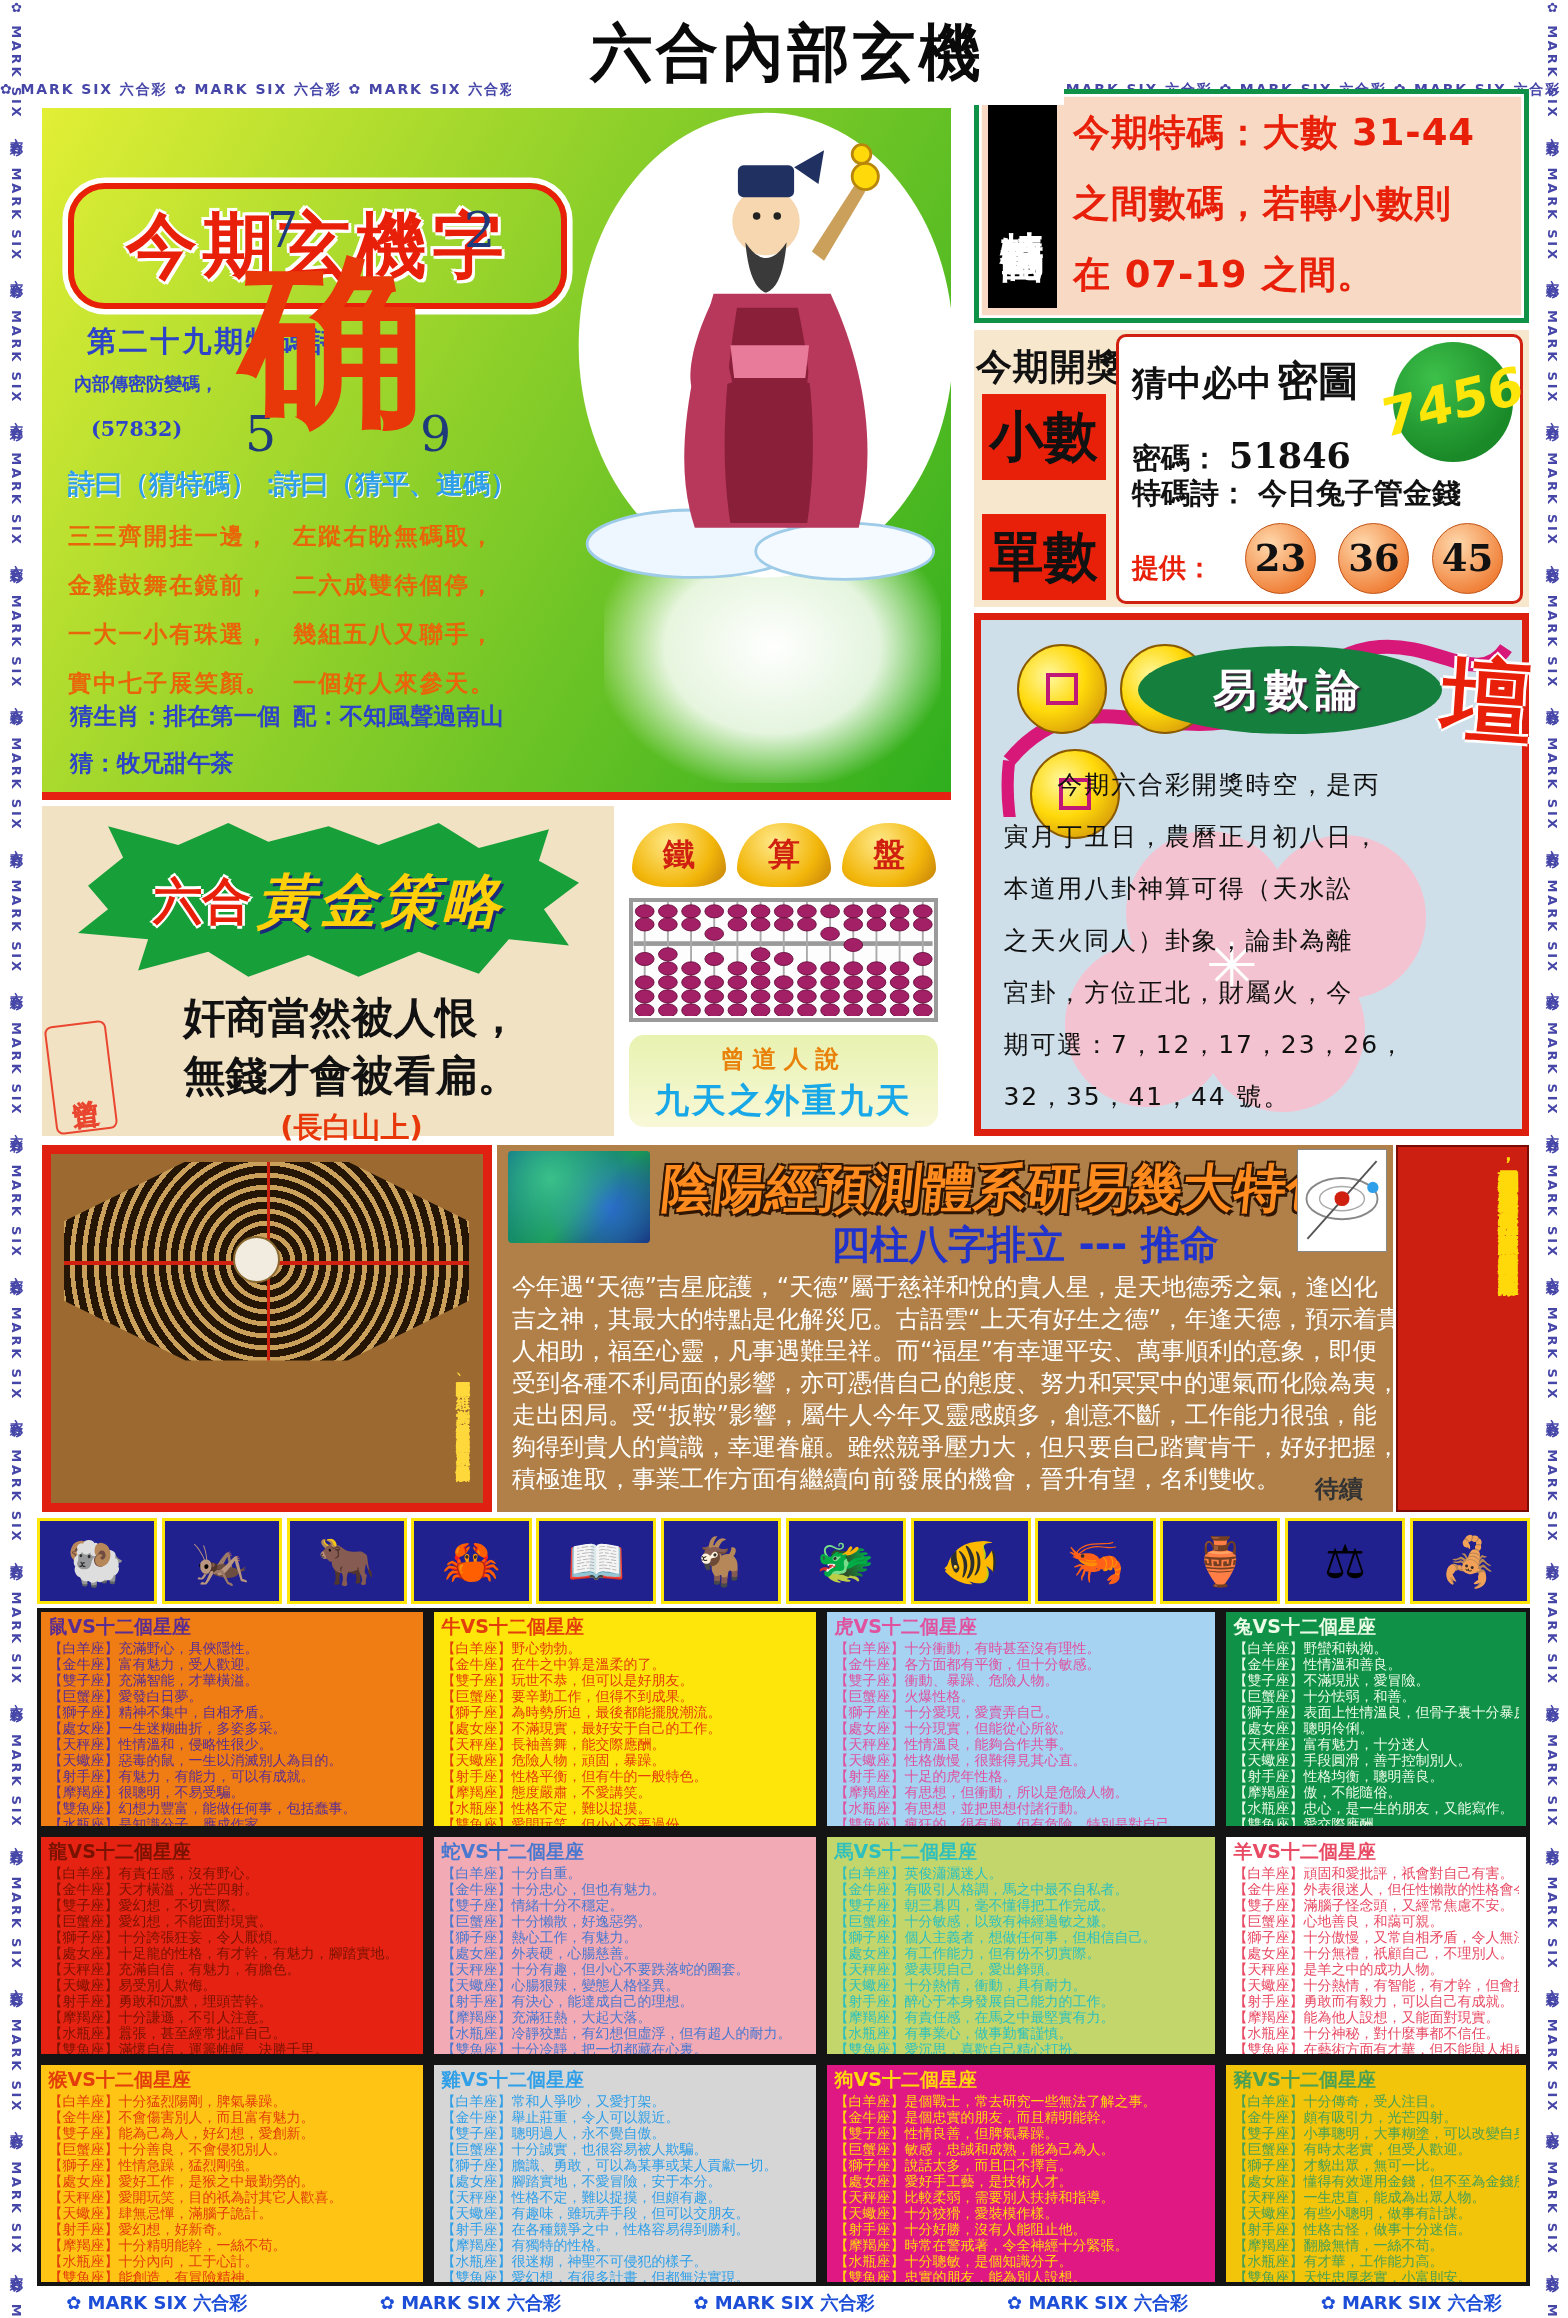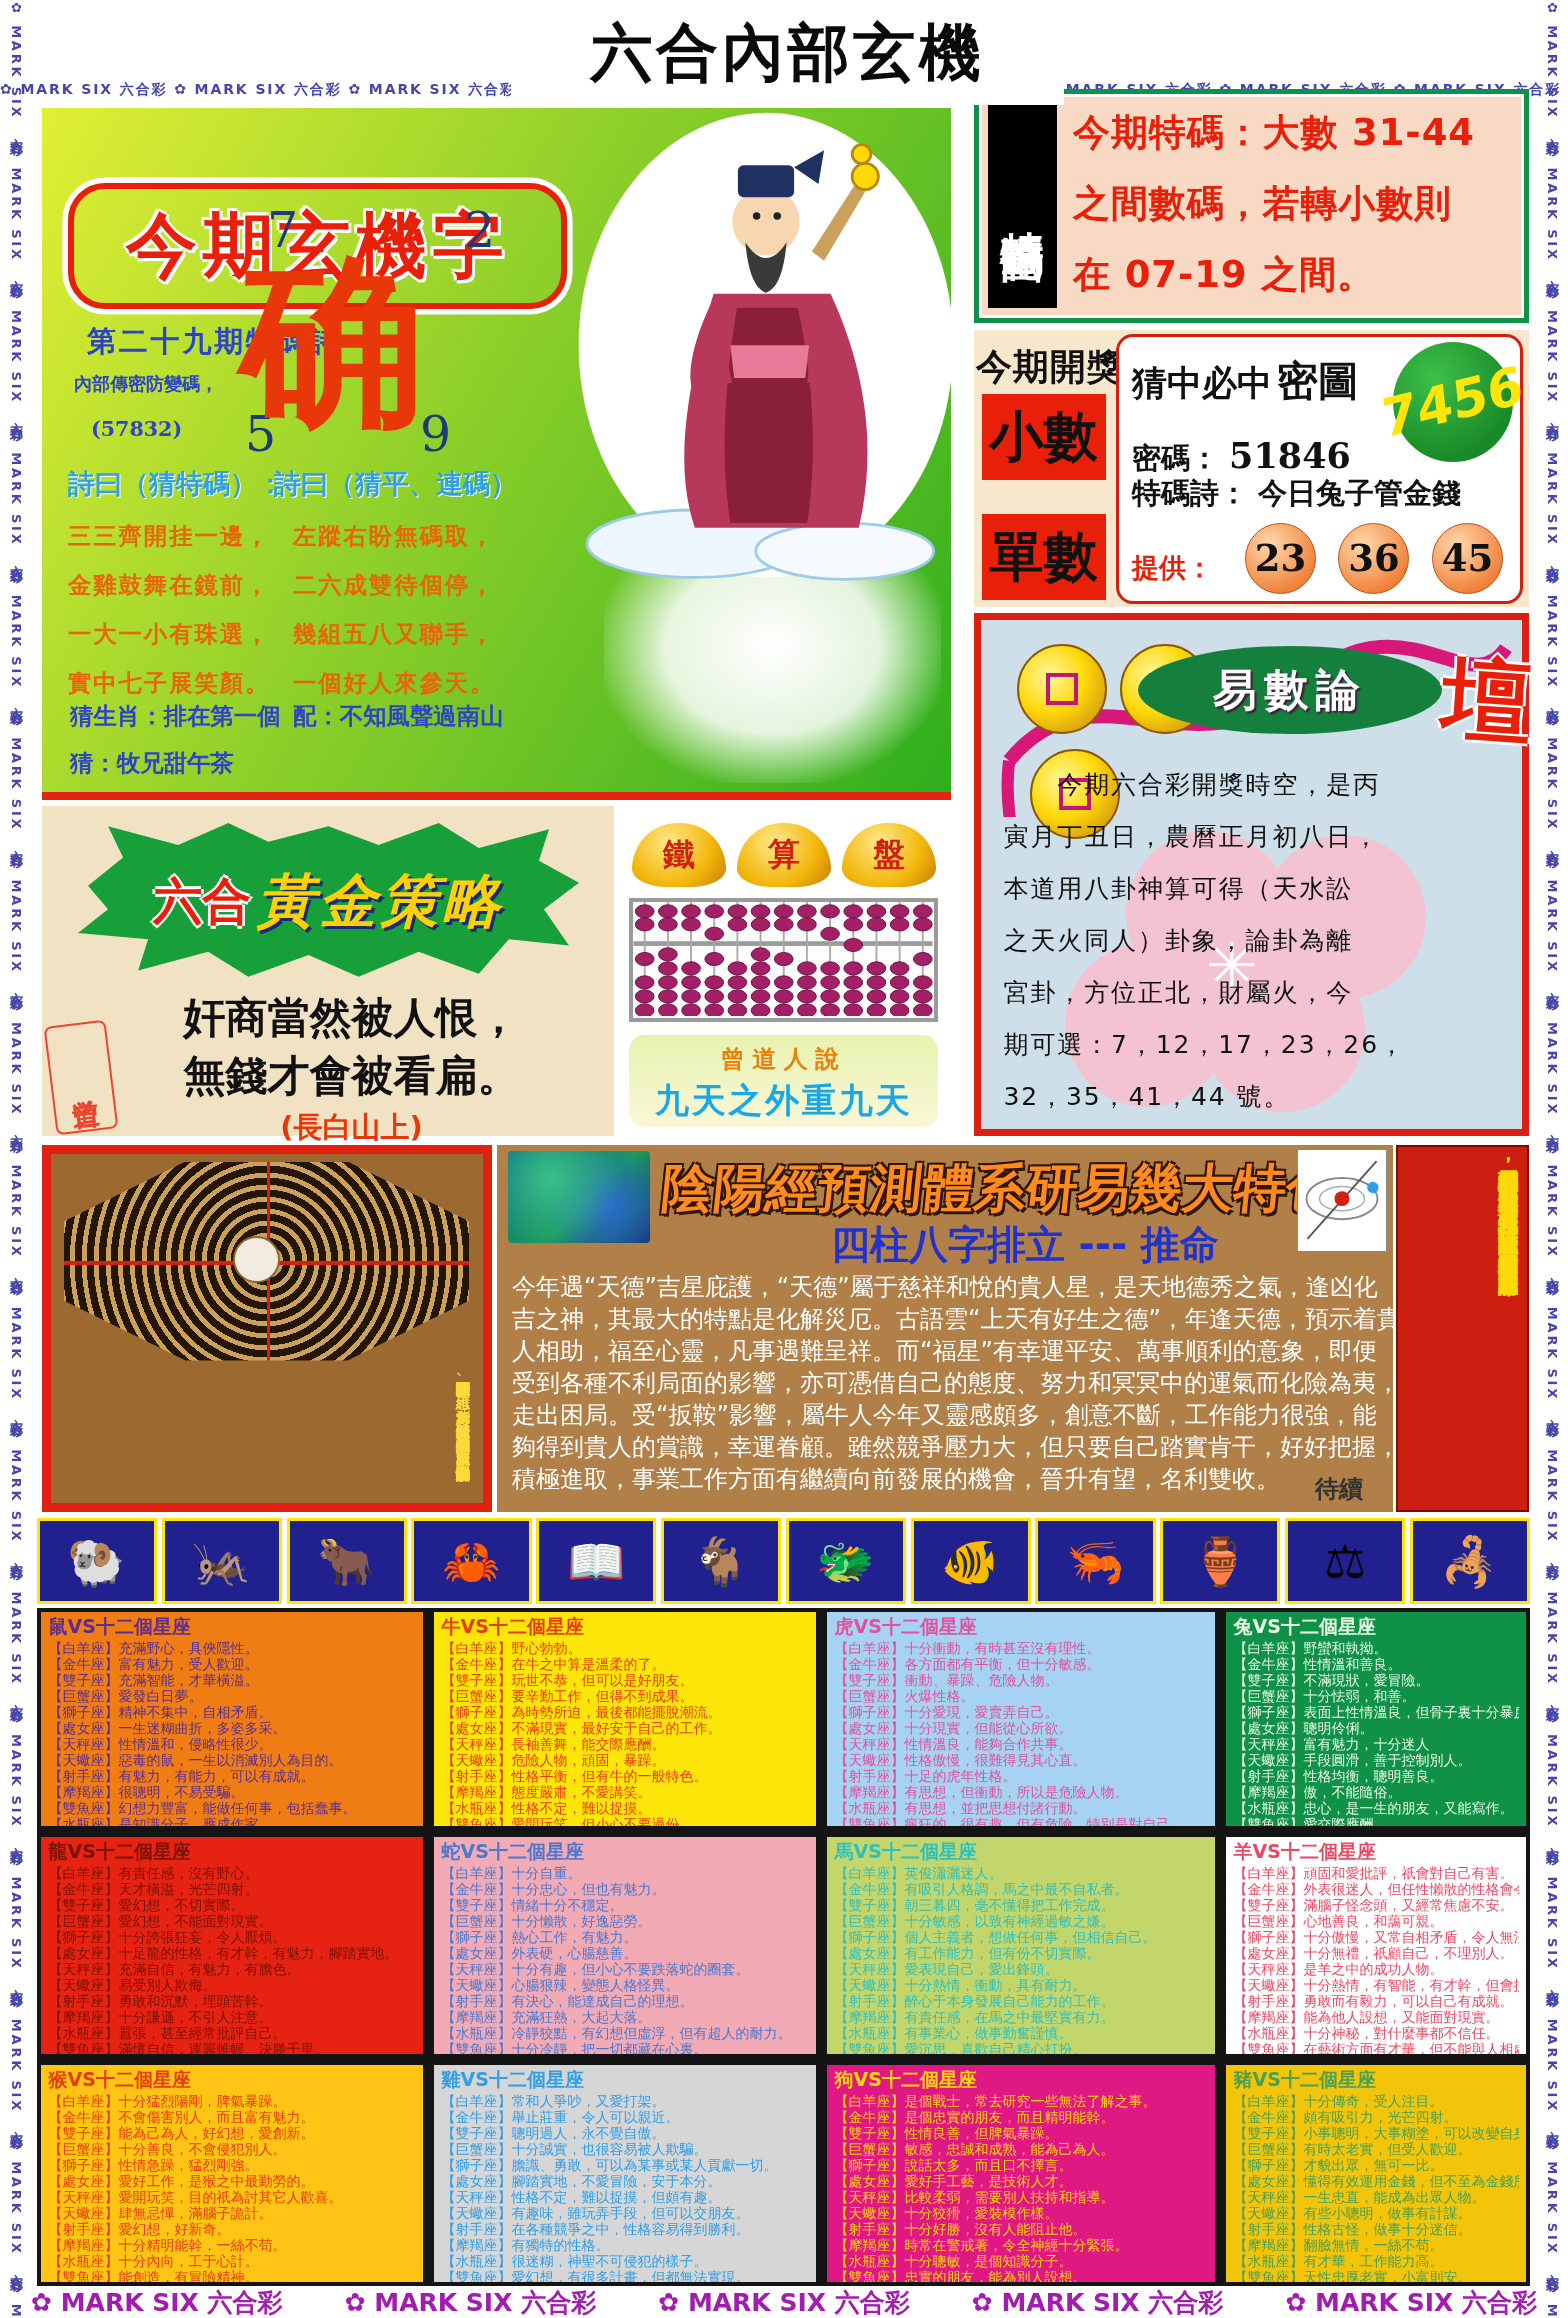--- a/index.html
+++ b/index.html
@@ -11,21 +11,21 @@
       writing-mode:vertical-rl;text-orientation:mixed;color:#4646a8;font-size:13px;font-weight:bold;
       letter-spacing:2.8px;line-height:32px;white-space:nowrap;}
   .side-border.left{left:0;}
   .side-border.right{right:0;}
   #top-strip{left:0;top:75px;width:1568px;height:28px;overflow:hidden;white-space:nowrap;
       color:#4646a8;font-size:14px;font-weight:bold;letter-spacing:1.9px;line-height:28px;}
   #page-title-box{left:511px;top:0;width:553px;height:105px;background:#fff;display:flex;
       align-items:center;justify-content:center;z-index:3;}
   #page-title{font-size:62px;font-weight:900;color:#0a0a0a;letter-spacing:3.7px;white-space:nowrap;}
   #footer-strip{left:0;top:2286px;width:1568px;height:33px;display:flex;justify-content:space-around;
-      align-items:center;color:#a21caf;font-size:25px;font-weight:bold;}
+      align-items:center;color:#1d4ed8;font-size:18px;font-weight:bold;}
   
   #green-panel{left:42px;top:108px;width:909px;height:684px;
       background:linear-gradient(120deg,#e2ef35 0%,#8fd02a 45%,#2fae1e 100%);
       border-bottom:8.4px solid #e62312;}
   #mystic-title{position:absolute;left:26px;top:75px;width:487px;height:114px;border:6.6px solid #e8200a;
       border-radius:37px;box-shadow:0 0 0 5.6px #ffffff;display:flex;align-items:center;justify-content:center;}
   #mystic-title span{font-size:71px;font-weight:900;color:#e8200a;letter-spacing:5.6px;
       text-shadow:-2.8px 0 #fff,2.8px 0 #fff,0 -2.8px #fff,0 2.8px #fff,2.8px 2.8px #fff,-2.8px -2.8px #fff;}
   .blue-hand{color:#2d43c8;font-weight:bold;}
   #mystic-sub{position:absolute;left:45px;top:214px;font-size:29px;letter-spacing:2.8px;}
@@ -51,21 +51,21 @@
       display:flex;align-items:center;justify-content:center;letter-spacing:3.7px;}
   #range-lines{position:absolute;left:94px;top:3.7px;right:5.6px;}
   #range-lines .ln{height:71px;display:flex;align-items:center;font-size:37px;font-weight:bold;
       color:#e8200a;white-space:nowrap;letter-spacing:0.9px;}
   
   #draw-area{left:974px;top:330px;width:555px;height:277px;background:#f6e7cd;}
   #draw-title{position:absolute;left:1.9px;top:13px;font-size:36px;font-weight:bold;color:#111;letter-spacing:0.9px;}
   .num-box{position:absolute;left:7.5px;width:124px;height:86px;background:#e8200a;
       display:flex;align-items:center;justify-content:center;font-size:54px;font-weight:900;color:#111;}
   #win-panel{position:absolute;left:142px;top:3.7px;width:407px;height:270px;background:#fff;
-      border:3.7px solid #d02010;border-radius:17px;box-sizing:border-box;}
+      border:3.7px solid #d02010;border-radius:10px;box-sizing:border-box;}
   #win-row1{position:absolute;left:13px;top:17px;white-space:nowrap;}
   #guess-sure{font-size:35px;font-weight:bold;color:#111;}
   #mi-tu{font-size:41px;font-weight:900;color:#111;}
   #secret-circle{position:absolute;right:7.5px;top:5.6px;width:120px;height:120px;border-radius:50%;
       background:radial-gradient(circle at 35% 30%,#3dc04a,#1a8a28 70%);display:flex;align-items:center;justify-content:center;}
   #secret-circle span{font-size:52px;font-weight:900;color:#ffe60a;transform:rotate(-14deg) skewX(-8deg);}
   .win-line{position:absolute;left:13px;font-size:29px;font-weight:bold;color:#111;white-space:nowrap;}
   .win-line .serif{font-family:"DejaVu Serif",serif;font-size:35px;}
   #provide-row{position:absolute;left:13px;top:186px;display:flex;align-items:center;}
   #provide-label{font-size:27px;font-weight:bold;color:#e8200a;margin-right:9.4px;margin-top:20.6px;}

